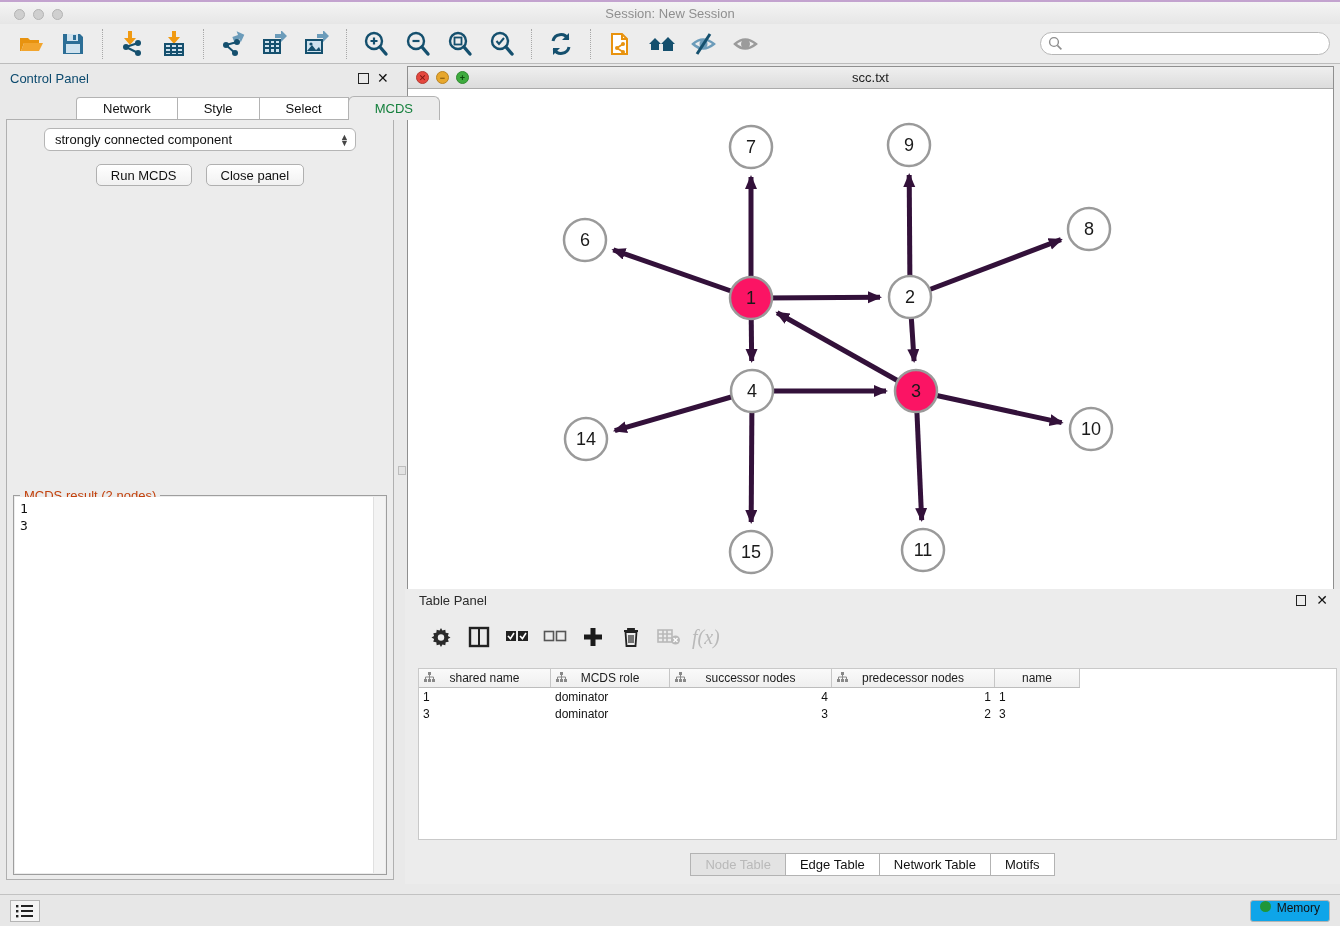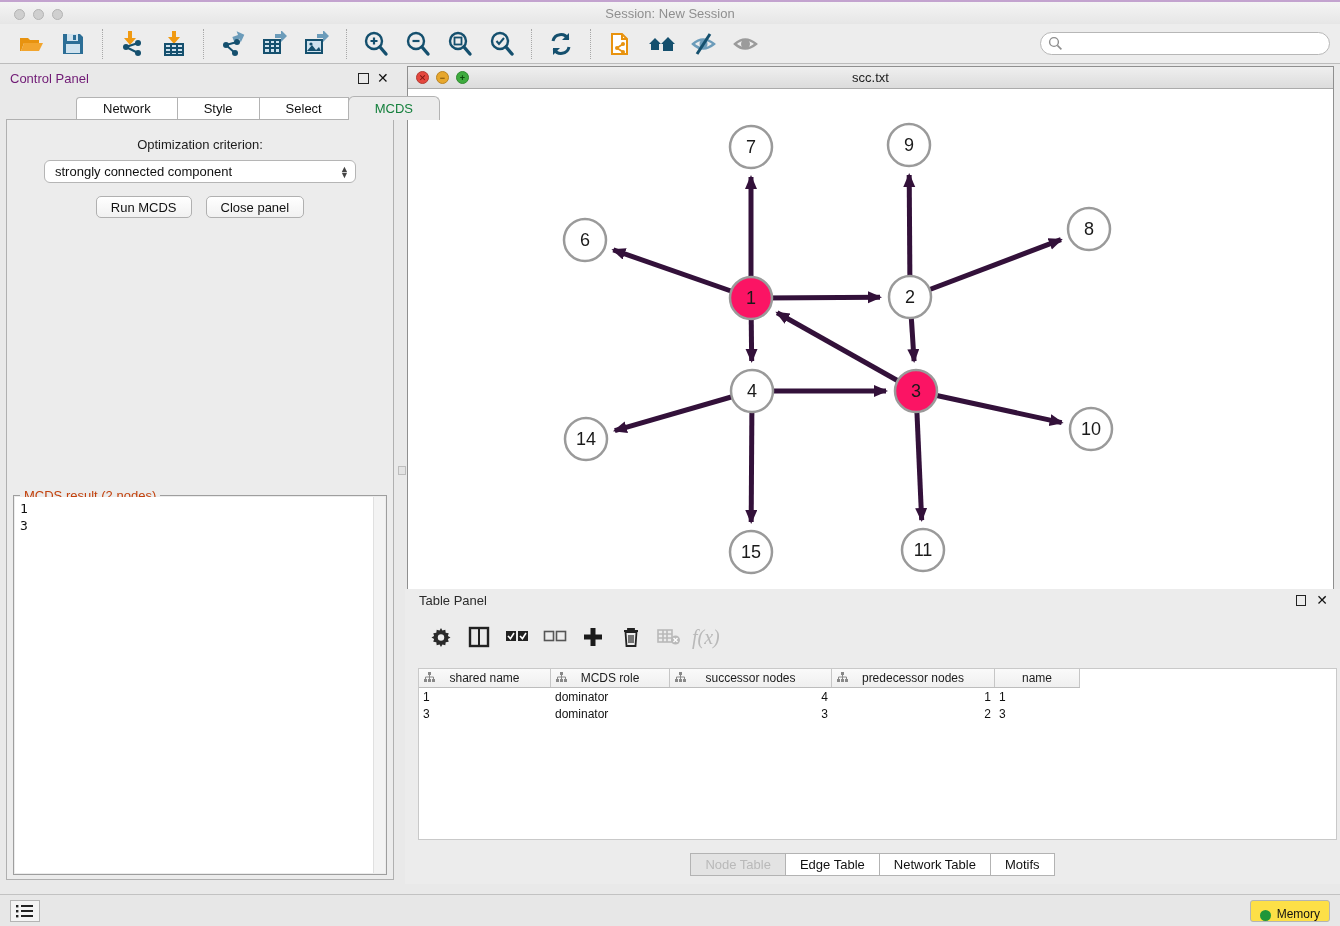--- a/index.html
+++ b/index.html
@@ -28,21 +28,21 @@
   .tb-icon { width:32px; height:30px; display:flex; align-items:center; justify-content:center; margin:0 5px; }
   .tb-sep { width:1px; height:30px; margin:0 8px; border-left:1px dotted #a8a8a8; }
   .search-wrap { margin-left:auto; position:relative; }
   .search-wrap input {
     width:290px; height:23px; border:1px solid #b7b7b7; border-radius:12px;
     background:#fff; padding:0 10px 0 26px; font-size:13px; outline:none;
     font-family:"Liberation Sans","DejaVu Sans",sans-serif;
   }
   .search-glyph { position:absolute; left:8px; top:4px; }
   
-  .cp-header { position:absolute; left:10px; top:71px; font-size:13px; color:#701a75; }
+  .cp-header { position:absolute; left:10px; top:71px; font-size:13px; color:#0c4a6e; }
   .cp-float { position:absolute; left:358px; top:73px; width:11px; height:11px; border:1.5px solid #222; }
   .cp-close { position:absolute; left:377px; top:70px; font-size:14px; font-weight:bold; color:#111; }
   .cp-tabs { position:absolute; left:76px; top:97px; display:flex; }
   .cp-tab {
     height:22px; padding:0 26px; font-size:13px; display:flex; align-items:center;
     background:#fff; border:1px solid #b3b3b3; border-bottom:none; color:#111;
     margin-right:-1px; position:relative; z-index:1;
   }
   .cp-tab:first-child { border-top-left-radius:4px; }
   .cp-tab.active {
@@ -125,22 +125,22 @@
   .statusbar {
     position:absolute; left:0; right:0; bottom:0; height:32px;
     background:#e7e7e7; border-top:1px solid #c2c2c2;
   }
   .sb-left-btn {
     position:absolute; left:10px; top:5px; width:30px; height:22px;
     background:#f4f4f4; border:1px solid #b4b4b4; display:flex; align-items:center; justify-content:center;
   }
   .sb-mem-btn {
     position:absolute; right:10px; top:5px; height:22px; padding:0 9px;
-    background:#fde047; border:1px solid #b4b4b4; border-radius:3px;
-    display:flex; align-items:flex-end; gap:6px; font-size:12px; color:#111;
+    background:#0ea5e9; border:1px solid #b4b4b4; border-radius:3px;
+    display:flex; align-items:flex-start; gap:6px; font-size:12px; color:#111;
   }
   .mem-dot { width:11px; height:11px; border-radius:50%; background:#1f9639; }
 </style>
 </head>
 <body>
 
 <div class="top-edge"></div>
 <div class="titlebar">
   <div class="traffic">
     <span class="dot"></span>
@@ -303,21 +303,20 @@
 <div class="cp-header">Control Panel</div>
 <div class="cp-float"></div>
 <div class="cp-close">✕</div>
 <div class="cp-tabs">
     <div class="cp-tab">Network</div>
     <div class="cp-tab">Style</div>
     <div class="cp-tab">Select</div>
     <div class="cp-tab active">MCDS</div>
   </div>
 <div class="cp-body">
-  <div class="opt-label">Optimization criterion:</div>
   <div class="opt-select">
     <span>strongly connected component</span>
     <span class="stepper">
         <span>▲</span>
         <span>▼</span>
       </span>
   </div>
   <div class="btn-row">
     <button class="mac-btn">Run MCDS</button>
     <button class="mac-btn">Close panel</button>

